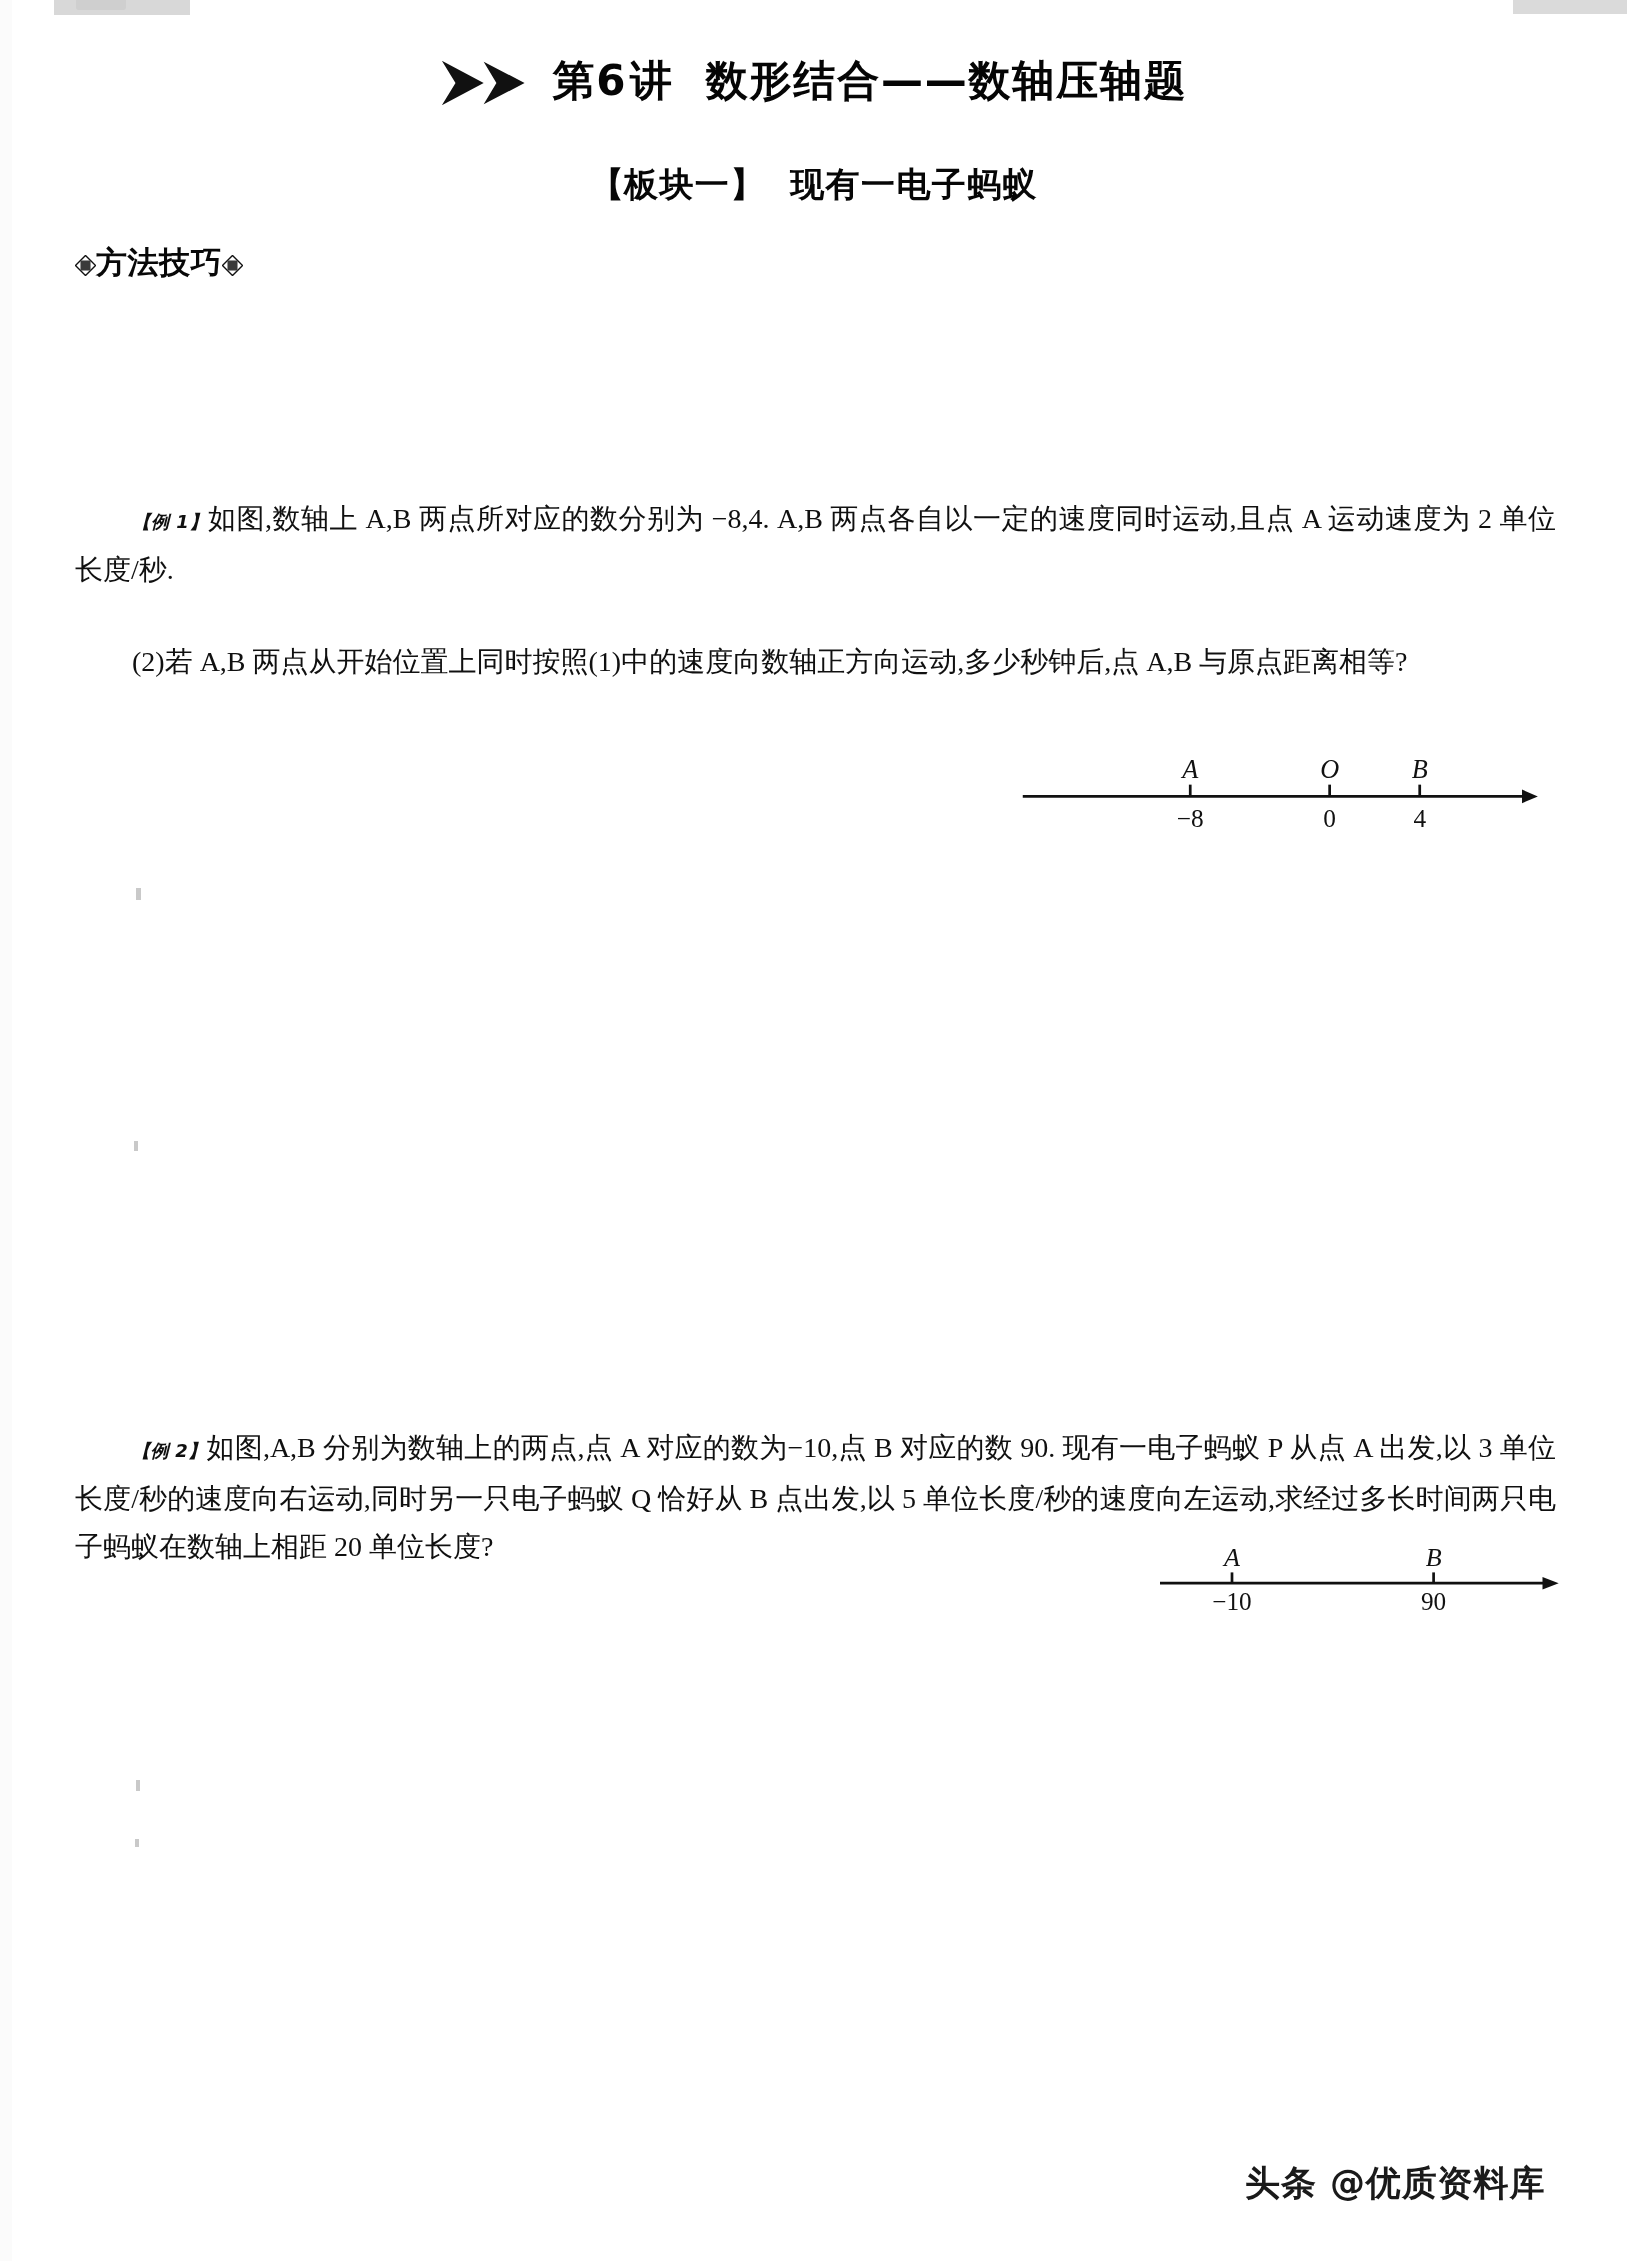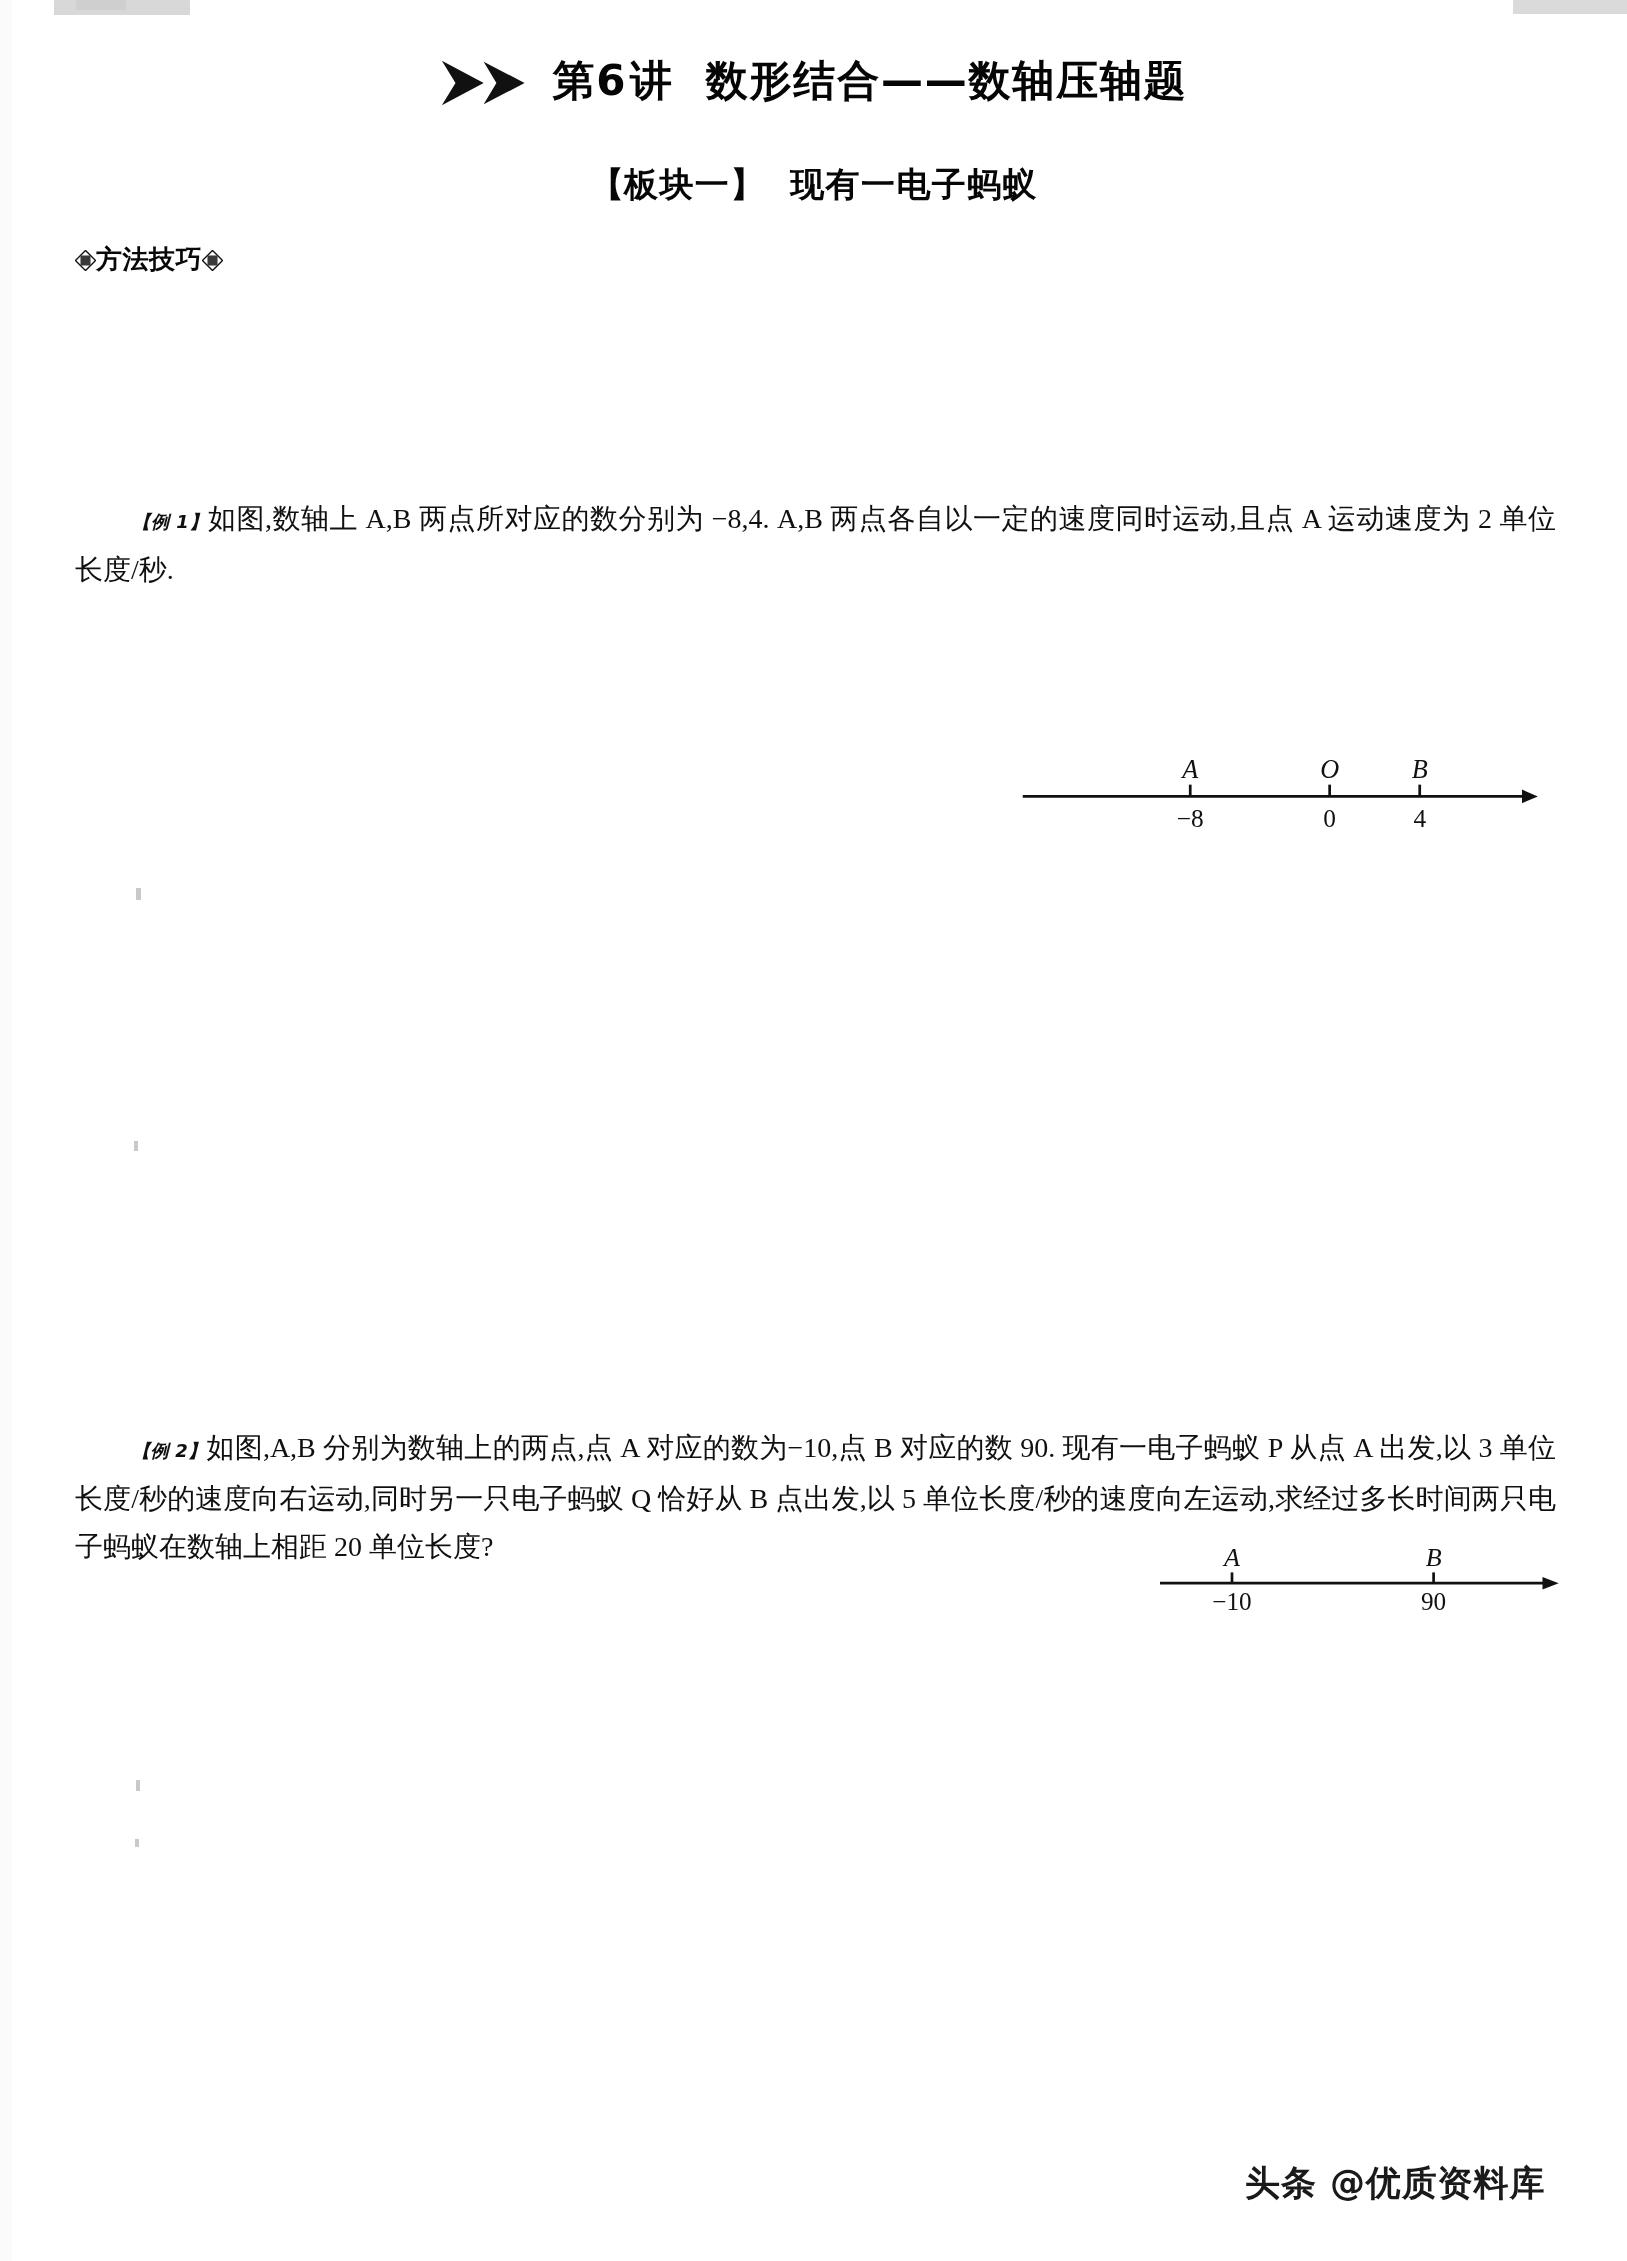--- a/index.html
+++ b/index.html
@@ -92,21 +92,21 @@
     white-space: nowrap;
   }
   .subtitle-text .bracket { letter-spacing: 0; }
   .subtitle-gap { display: inline-block; width: 26px; }
 
   .section-head {
     position: absolute;
     left: 75px; top: 242px;
     font-family: "DejaVu Sans", "Liberation Sans", sans-serif;
     font-weight: 700;
-    font-size: 26px;
+    font-size: 31px;
     letter-spacing: 0.5px;
     color: #080808;
     white-space: nowrap;
   }
   .gem {
     display: inline-block;
     width: 21px; height: 21px;
     position: relative;
     top: 2.7px;
   }
@@ -212,20 +212,21 @@
         <polygon points="23,1 45,23 23,45 1,23" fill="none" stroke="#111" stroke-width="3"></polygon>
         <rect x="12" y="12" width="22" height="22" fill="#3a3a3a"></rect>
       </svg>
     </span>
   </div>
 
 
   <div class="body-block p-ex1"><span class="indent"></span><span class="ex-label">【例 1】</span><span>如图,数轴上 A,B 两点所对应的数分别为 −8,4. A,B 两点各自以一定的速度同时运动,且点 A 运动速度为 2 单位长度/秒.</span></div>
 
 
+  <div class="body-block p-ex1-q2"><span class="indent"></span><span>(2)若 A,B 两点从开始位置上同时按照(1)中的速度向数轴正方向运动,多少秒钟后,点 A,B 与原点距离相等?</span></div>
 
   <div class="figure fig1">
     <svg width="521" height="86" viewBox="0 0 1150 190">
 
       <line x1="10" y1="118" x2="1115" y2="118" stroke="#111" stroke-width="6"></line>
       <polygon points="1113,103 1148,118 1113,133" fill="#111"></polygon>
 
       <line x1="380" y1="92" x2="380" y2="118" stroke="#111" stroke-width="6"></line>
       <line x1="688" y1="92" x2="688" y2="118" stroke="#111" stroke-width="6"></line>
       <line x1="887" y1="92" x2="887" y2="118" stroke="#111" stroke-width="6"></line>

